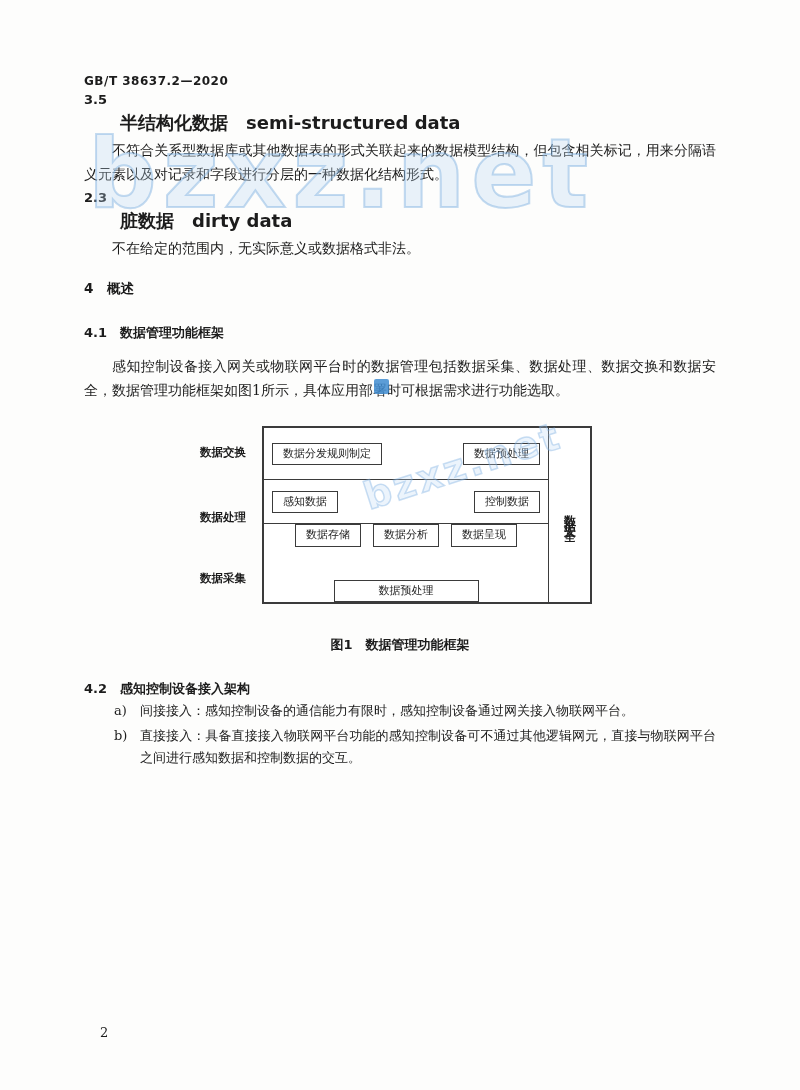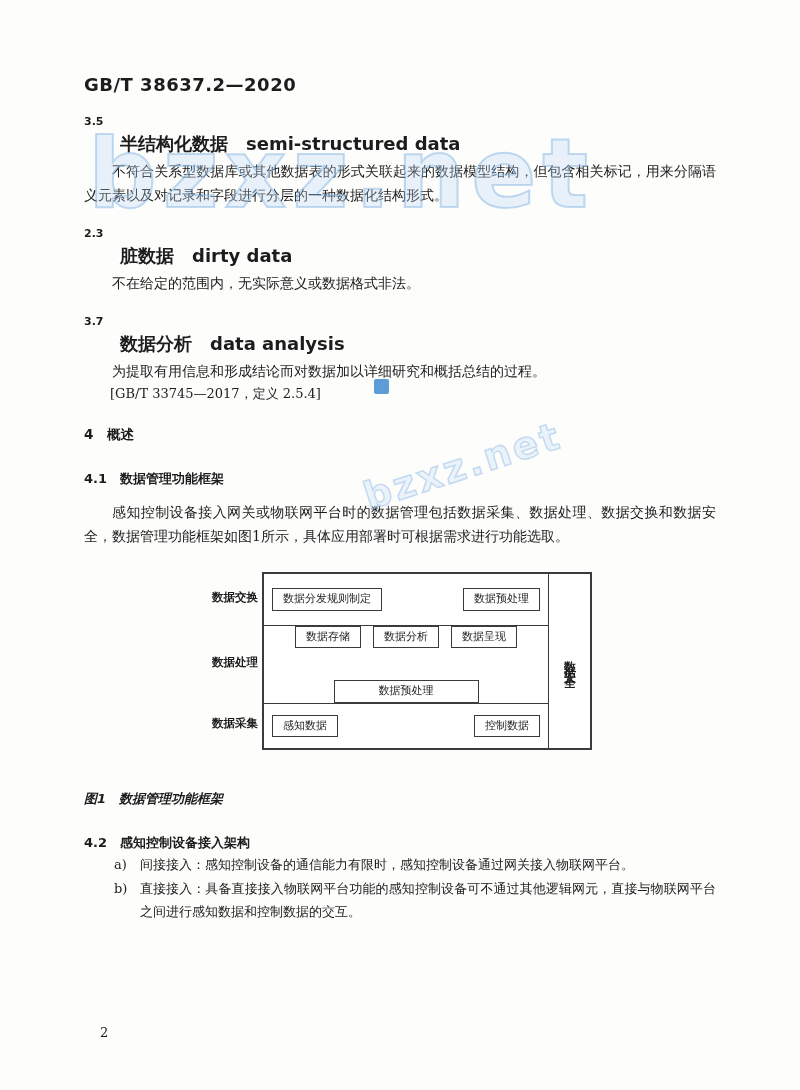--- a/index.html
+++ b/index.html
@@ -12,25 +12,25 @@
     position:relative;
     overflow:hidden;
   }
   .page {
     position:absolute; inset:0;
     padding:74px 84px 0 84px;
     z-index:1;
   }
   .doc-header {
     font-family:"DejaVu Sans","Liberation Sans",sans-serif;
-    font-weight:bold; font-size:18px; letter-spacing:.5px;
+    font-weight:bold; font-size:12px; letter-spacing:.5px;
   }
   .term-num {
     font-family:"DejaVu Sans","Liberation Sans",sans-serif;
-    font-weight:bold; font-size:11px; margin-top:20px;
+    font-weight:bold; font-size:13px; margin-top:4px;
   }
   .term-title {
     margin:4px 0 0 2em;
     font-family:"DejaVu Sans","Liberation Sans",sans-serif;
     font-weight:bold; font-size:18px;
   }
   .term-title .en { margin-left:1em; }
   .para {
     font-size:14px; line-height:1.72; margin:3px 0 0 0;
     text-indent:2em; text-align:justify;
@@ -44,21 +44,21 @@
     font-family:"DejaVu Sans","Liberation Sans",sans-serif;
     font-weight:bold; font-size:13px; margin:26px 0 0 0;
   }
   .para-block { margin-top:12px; }
 
   
   .figure { display:flex; margin:24px 0 0 116px; align-items:stretch; }
   .fig-labels { display:flex; flex-direction:column; }
   .fig-label {
     display:flex; align-items:center; justify-content:flex-end;
-    width:62px; padding-right:4px;
+    width:62px; padding-right:16px;
     font-family:"DejaVu Sans","Liberation Sans",sans-serif;
     font-weight:bold; font-size:11.5px; white-space:nowrap;
   }
   .lbl-exchange { height:52px; }
   .lbl-process { height:78px; }
   .lbl-collect { height:44px; }
   .fig-frame { display:flex; border:2px solid #3b3b3b; width:330px; background:#fff; }
   .fig-rows { flex:1; display:flex; flex-direction:column; }
   .fig-row {
     display:flex; align-items:center; justify-content:space-between;
@@ -76,23 +76,23 @@
   }
   .fbox.wide { padding:2px 44px; }
   .fig-security {
     width:42px; border-left:1px solid #3b3b3b;
     display:flex; align-items:center; justify-content:center;
     writing-mode:vertical-rl; text-orientation:upright;
     font-family:"DejaVu Sans","Liberation Sans",sans-serif;
     font-weight:bold; font-size:12px; letter-spacing:5px;
   }
   .fig-caption {
-    margin-top:40px;
-    font-family:"DejaVu Sans","Liberation Sans",sans-serif;
-    font-weight:bold; font-size:13px;font-style:italic;
+    text-align:center; margin-top:32px;
+    font-family:"DejaVu Sans","Liberation Sans",sans-serif;
+    font-weight:bold; font-size:13px;
   }
 
   .list-item { display:flex; font-size:13px; line-height:1.72; margin:2px 0 0 2.3em; text-align:justify; }
   .list-marker { width:2em; flex-shrink:0; }
   .list-text { flex:1; }
 
   .page-number {
     position:absolute; left:100px; bottom:50px;
     font-size:13px;
   }
@@ -142,58 +142,50 @@
   </div>
 
   <div>
     <div class="term-num">2.3</div>
     <div class="term-title">
       <span>脏数据</span><span class="en">dirty data</span>
     </div>
     <p class="para">不在给定的范围内，无实际意义或数据格式非法。</p>
   </div>
 
-  <div>
-    <div class="term-num">3.7</div>
-    <div class="term-title">
-      <span>数据分析</span><span class="en">data analysis</span>
-    </div>
-    <p class="para">为提取有用信息和形成结论而对数据加以详细研究和概括总结的过程。</p>
-    <div class="source-line">[GB/T 33745—2017，定义 2.5.4]</div>
-  </div>
 
   <div class="h-main">4　概述</div>
 
   <div class="h-sub">4.1　数据管理功能框架</div>
   <p class="para para-block">感知控制设备接入网关或物联网平台时的数据管理包括数据采集、数据处理、数据交换和数据安全，数据管理功能框架如图1所示，具体应用部署时可根据需求进行功能选取。</p>
 
   <div class="figure">
     <div class="fig-labels">
       <div class="fig-label lbl-exchange">数据交换</div>
       <div class="fig-label lbl-process">数据处理</div>
       <div class="fig-label lbl-collect">数据采集</div>
     </div>
     <div class="fig-frame">
       <div class="fig-rows">
         <div class="fig-row row-exchange">
           <div class="fbox">数据分发规则制定</div>
           <div class="fbox">数据预处理</div>
+        </div>
+        <div class="fig-row row-collect">
+          <div class="fbox">感知数据</div>
+          <div class="fbox">控制数据</div>
         </div>
         <div class="fig-row row-process">
           <div class="proc-top">
             <div class="fbox">数据存储</div>
             <div class="fbox">数据分析</div>
             <div class="fbox">数据呈现</div>
           </div>
           <div class="fbox wide">数据预处理</div>
         </div>
-        <div class="fig-row row-collect">
-          <div class="fbox">感知数据</div>
-          <div class="fbox">控制数据</div>
-        </div>
       </div>
       <div class="fig-security">数据安全</div>
     </div>
   </div>
 
   <div class="fig-caption">图1　数据管理功能框架</div>
 
   <div class="h-sub">4.2　感知控制设备接入架构</div>
 
   <div class="list-item">

